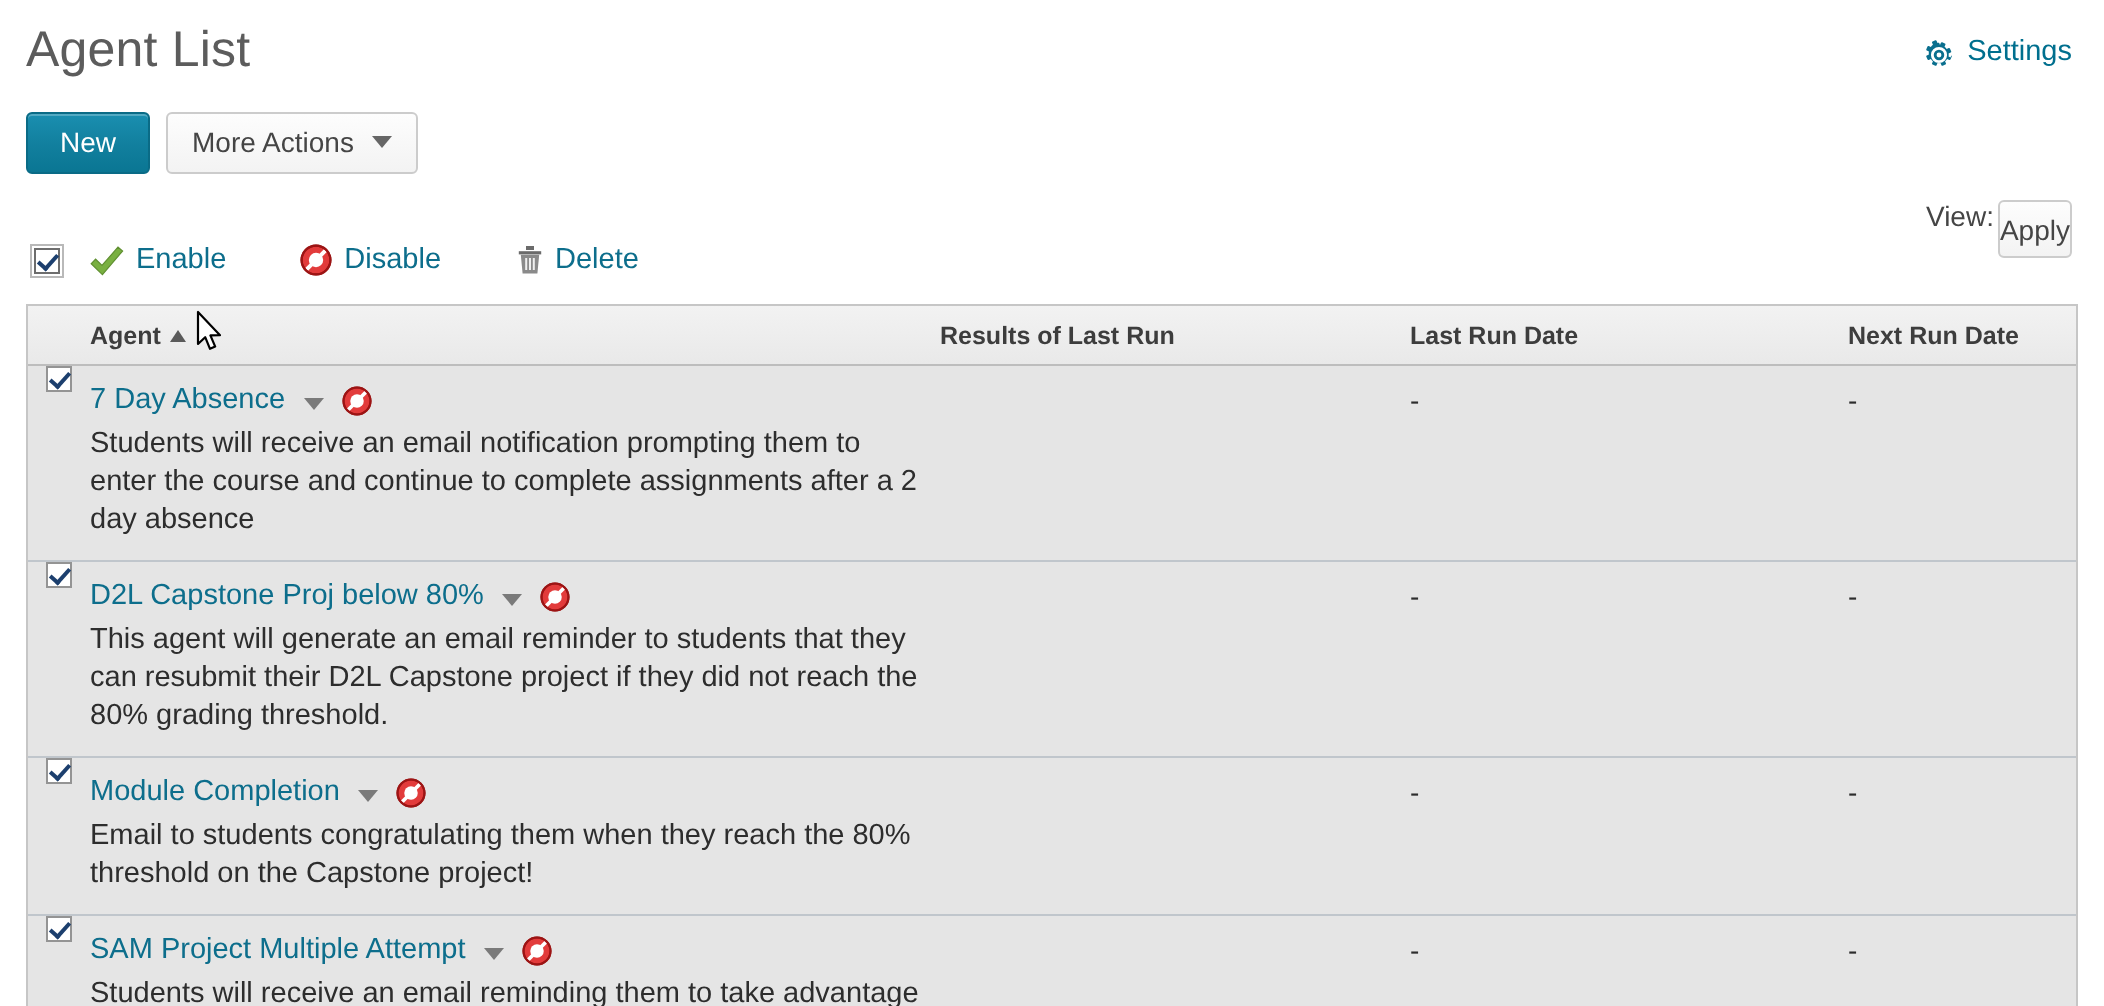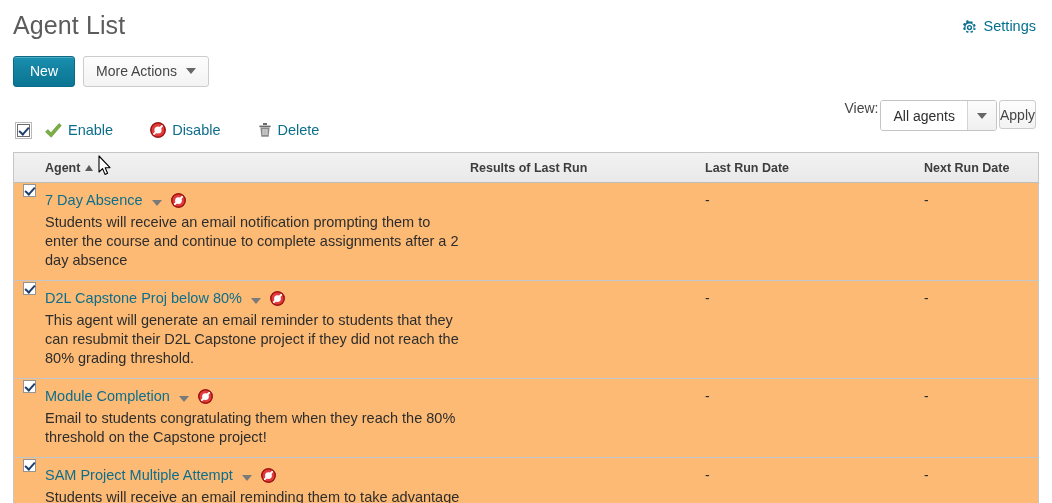--- a/index.html
+++ b/index.html
@@ -232,21 +232,21 @@
     width: 0; height: 0;
     border-left: 4px solid transparent;
     border-right: 4px solid transparent;
     border-bottom: 6px solid #5a5a5a;
     margin-left: 5px;
     position: relative;
     top: -1px;
   }
 
   table.agent-table tbody td {
-    background: #fdba74;
+    background: #e5e5e5;
     border-bottom: 1px solid #c0c6cc;
     vertical-align: top;
     padding: 0;
   }
   td.cell-check {
     background: #f1f6fc;
     text-align: center;
     vertical-align: middle;
     padding-top: 0;
   }
@@ -309,26 +309,20 @@
 <div class="button-bar">
   <button class="btn-new">New</button>
   <button class="btn-more">
     <span>More Actions</span>
     <span class="caret-down"></span>
   </button>
 </div>
 
 <div class="view-row">
   <span class="view-label">View:</span>
-  <div class="select-wrap">
-    <span class="select-value">All agents</span>
-    <span class="select-arrow">
-      <span class="caret-down"></span>
-    </span>
-  </div>
   <button class="btn-apply">Apply</button>
 </div>
 
 <div class="action-bar">
   <span class="chk chk-head checked"></span>
 
   <span class="action-item">
     <span class="icon-check">
       <svg viewBox="0 0 17 15" width="17" height="15">
         <path fill="#79b041" stroke="#5f8f30" stroke-width="0.6" d="M6.2 14.3 0.6 8.9l2.2-2.3 3.2 3.1L14 0.6l2.3 1.9z"></path>

